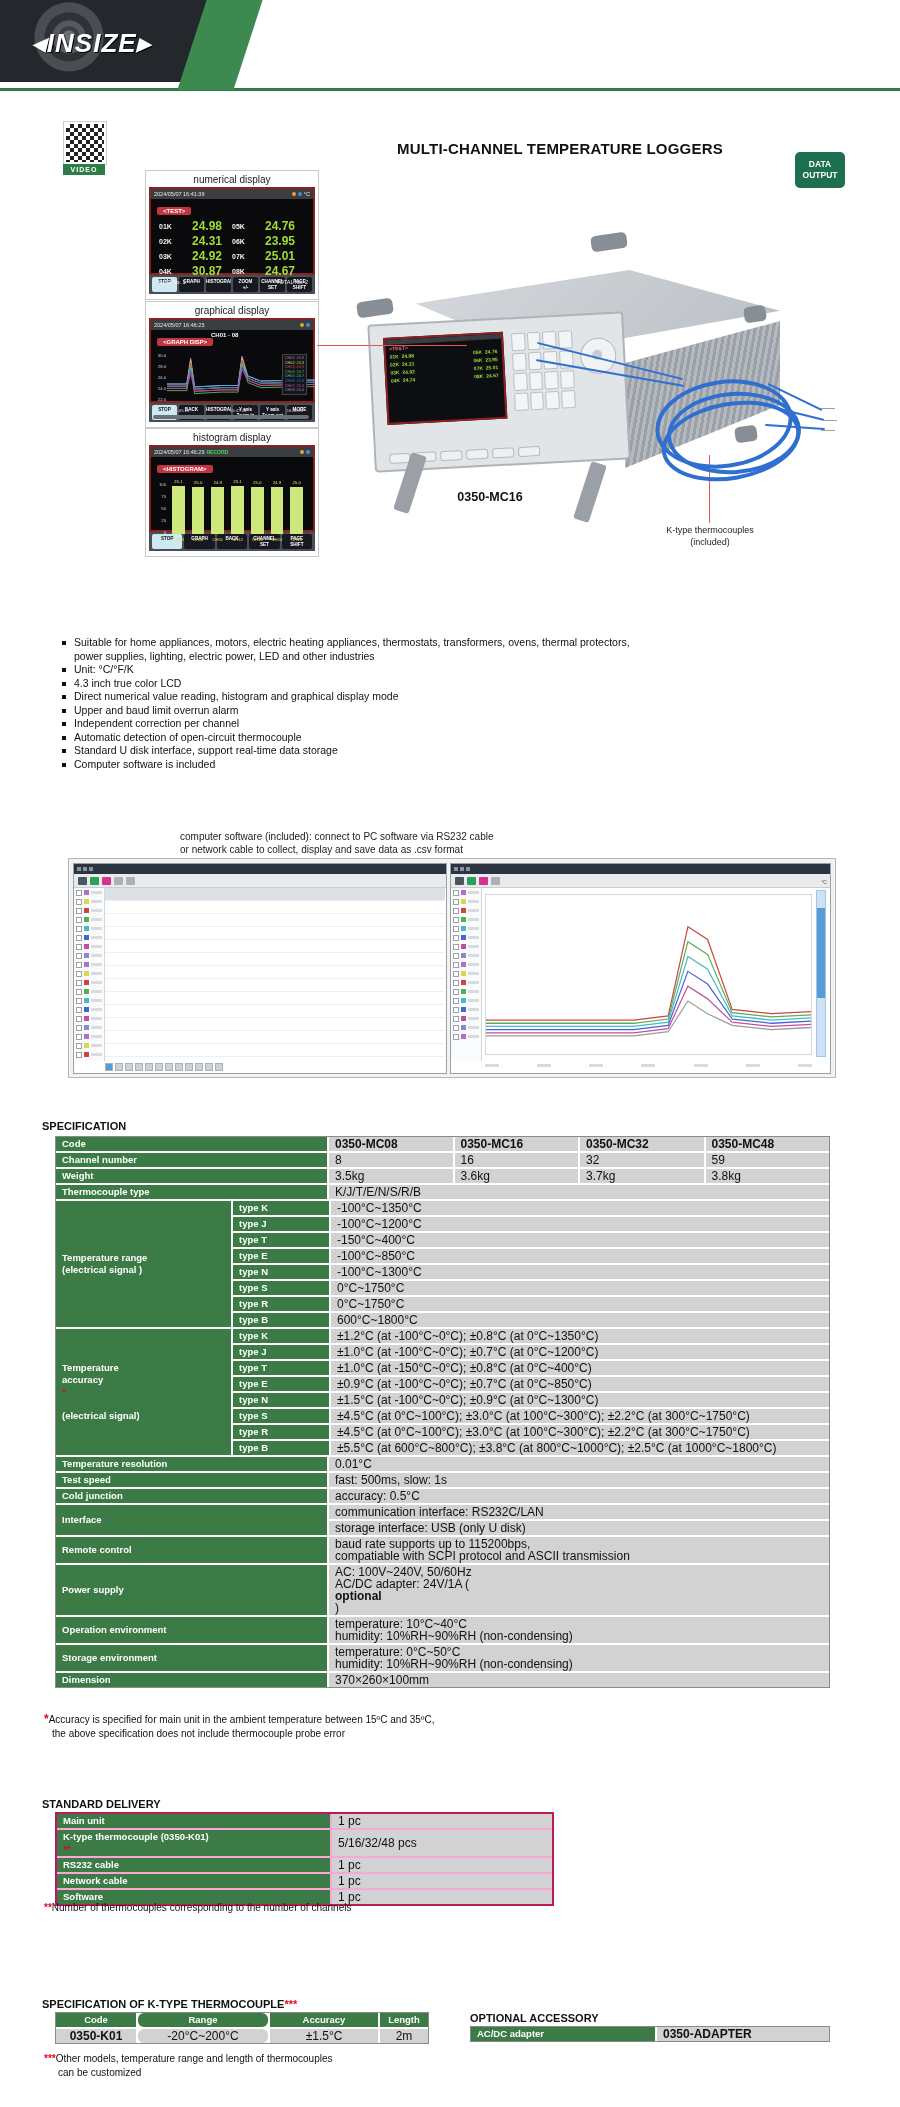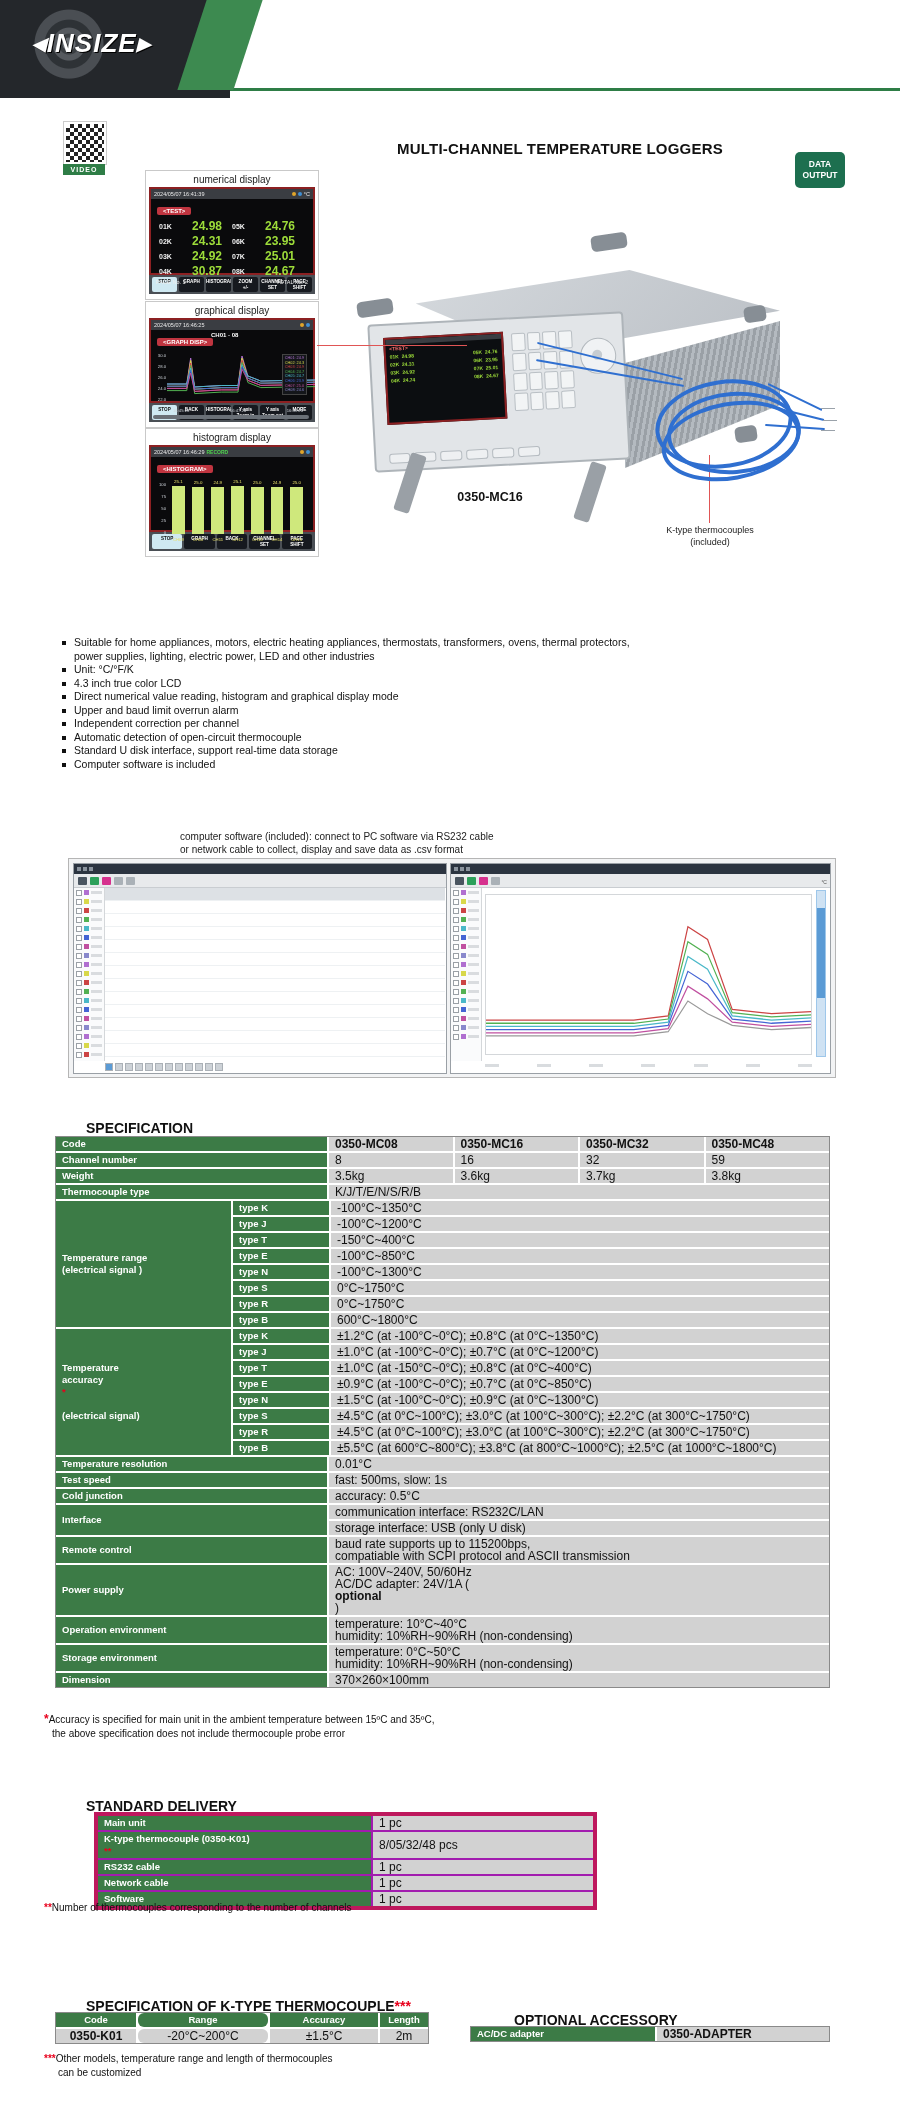--- a/index.html
+++ b/index.html
@@ -1,21 +1,21 @@
 <!DOCTYPE html>
 <html><head>
 <meta charset="utf-8">
 <style>
   html,body{margin:0;padding:0;background:#fff;}
   #page{position:relative;width:900px;height:2107px;background:#fff;overflow:hidden;
         font-family:"Liberation Sans",sans-serif;color:#111;}
   .abs{position:absolute;}
 
   
-  #hdr-photo{left:0;top:0;width:230px;height:98px;background:
+  #hdr-photo{left:0;top:0;width:230px;height:82px;background:
      radial-gradient(circle at 30% 45%, #6a6f74 0 6px, #3a3e42 7px 10px, #55595e 11px 16px, #2e3236 17px 24px, #4a4e53 25px 34px, #24272b 35px 60px),
      radial-gradient(circle at 75% 20%, #7b8085 0 8px, #4a4e52 9px 18px, #303438 19px 40px),
      #2a2d31;z-index:3;}
   #hdr-green-shape{position:absolute;right:-18px;top:0;width:56px;height:90px;background:#3d8a50;transform:skewX(-18deg);}
   #hdr-logo{position:absolute;left:32px;top:28px;color:#fff;font-style:italic;font-weight:bold;
      font-size:26px;letter-spacing:1px;text-shadow:1px 1px 0 #000;}
   #hdr-logo .arr{font-size:18px;vertical-align:2px;}
   #hdr-rule{left:0;top:88px;width:900px;height:3px;background:#2e7d46;z-index:2;}
   #page-title{left:300px;top:140px;width:520px;text-align:center;font-size:15px;font-weight:bold;letter-spacing:.2px;}
 
@@ -132,40 +132,40 @@
   #sw-pager span.cur{background:#5b9bd5;}
   #sw-chart{position:absolute;left:34px;right:18px;top:30px;bottom:18px;border:1px solid #d4d7da;background:#fff;}
   #sw-chart svg{width:100%;height:100%;}
   #sw-xaxis{position:absolute;left:34px;right:18px;bottom:6px;display:flex;justify-content:space-between;}
   #sw-xaxis span{width:14px;height:3px;background:#d9dcdf;}
   #sw-scroll{position:absolute;right:4px;top:26px;bottom:16px;width:8px;background:#cfe2f3;border:1px solid #9ec7ea;}
   #sw-scroll i{position:absolute;left:0;right:0;top:10%;height:55%;background:#5b9bd5;display:block;}
   .sw-unit{position:absolute;right:3px;top:15px;font-size:5px;color:#555;}
 
   
-  .sec-title{font-size:14px;font-weight:bold;color:#111;margin-left:44px;}
+  .sec-title{font-size:11px;font-weight:bold;color:#111;}
   .redmark{color:#e8001c;font-weight:bold;}
   #spec-title{left:42px;top:1120px;}
   #spec-table{left:55px;top:1136px;width:773px;background:#fff;border:1px solid #8a8a8a;}
   .trow{display:flex;gap:2px;margin-bottom:2px;}
   .trow:last-child{margin-bottom:0;align-items:flex-end;}
   .gcell{background:#3c7b46;color:#fff;font-weight:bold;font-size:9.5px;line-height:12px;
      padding:1px 6px;display:flex;flex-direction:column;justify-content:center;white-space:pre-line;}
   .vcell{background:#d2d2d2;color:#111;font-size:12px;line-height:12px;padding:1px 6px;
      display:flex;flex-direction:column;justify-content:center;white-space:pre-line;}
   .w-label{width:259px;flex:none;}
   .w-main{width:163px;flex:none;}
   .w-sub{width:84px;flex:none;}
   .w-val{flex:1;}
   .stack{display:flex;flex-direction:column;gap:2px;flex:1;}
   #spec-note{left:44px;top:1712px;width:700px;font-size:10px;line-height:14px;color:#111;}
   #spec-note .redmark{font-size:12px;}
 
   #sd-title{left:42px;top:1798px;}
-  #sd-table{left:55px;top:1812px;width:495px;background:#a21caf;border:4px solid #be185d;margin-left:39px;}
+  #sd-table{left:55px;top:1812px;width:495px;background:#f9a8d4;border:2px solid #be185d;}
   #sd-table .w-label{width:261px;}
   #sd-note{left:44px;top:1902px;font-size:10px;color:#111;}
 
   #kt-title{left:42px;top:1998px;}
   #kt-table{left:55px;top:2012px;width:372px;background:#fff;border:1px solid #8a8a8a;}
   .kcell{text-align:center;justify-content:center;align-items:center;}
   .kw0{width:68px;flex:none;} .kw1{width:118px;flex:none;border-radius:6px;} .kw2{width:96px;flex:none;} .kw3{flex:1;}
   #kt-note{left:44px;top:2052px;width:360px;font-size:10px;line-height:14px;}
   #kt-note .ind{padding-left:14px;}
 
@@ -860,21 +860,21 @@
   </div>
 
   <div class="abs sec-title" id="sd-title">STANDARD DELIVERY</div>
   <div class="abs" id="sd-table">
       <div class="trow">
         <div class="gcell w-label">Main unit</div>
         <div class="vcell w-val">1 pc</div>
       </div>
       <div class="trow">
         <div class="gcell w-label">K-type thermocouple (0350-K01)<span class="redmark">**</span></div>
-        <div class="vcell w-val">8/05/32/48 pcs</div>
+        <div class="vcell w-val">5/16/32/48 pcs</div>
       </div>
       <div class="trow">
         <div class="gcell w-label">RS232 cable</div>
         <div class="vcell w-val">1 pc</div>
       </div>
       <div class="trow">
         <div class="gcell w-label">Network cable</div>
         <div class="vcell w-val">1 pc</div>
       </div>
       <div class="trow">

